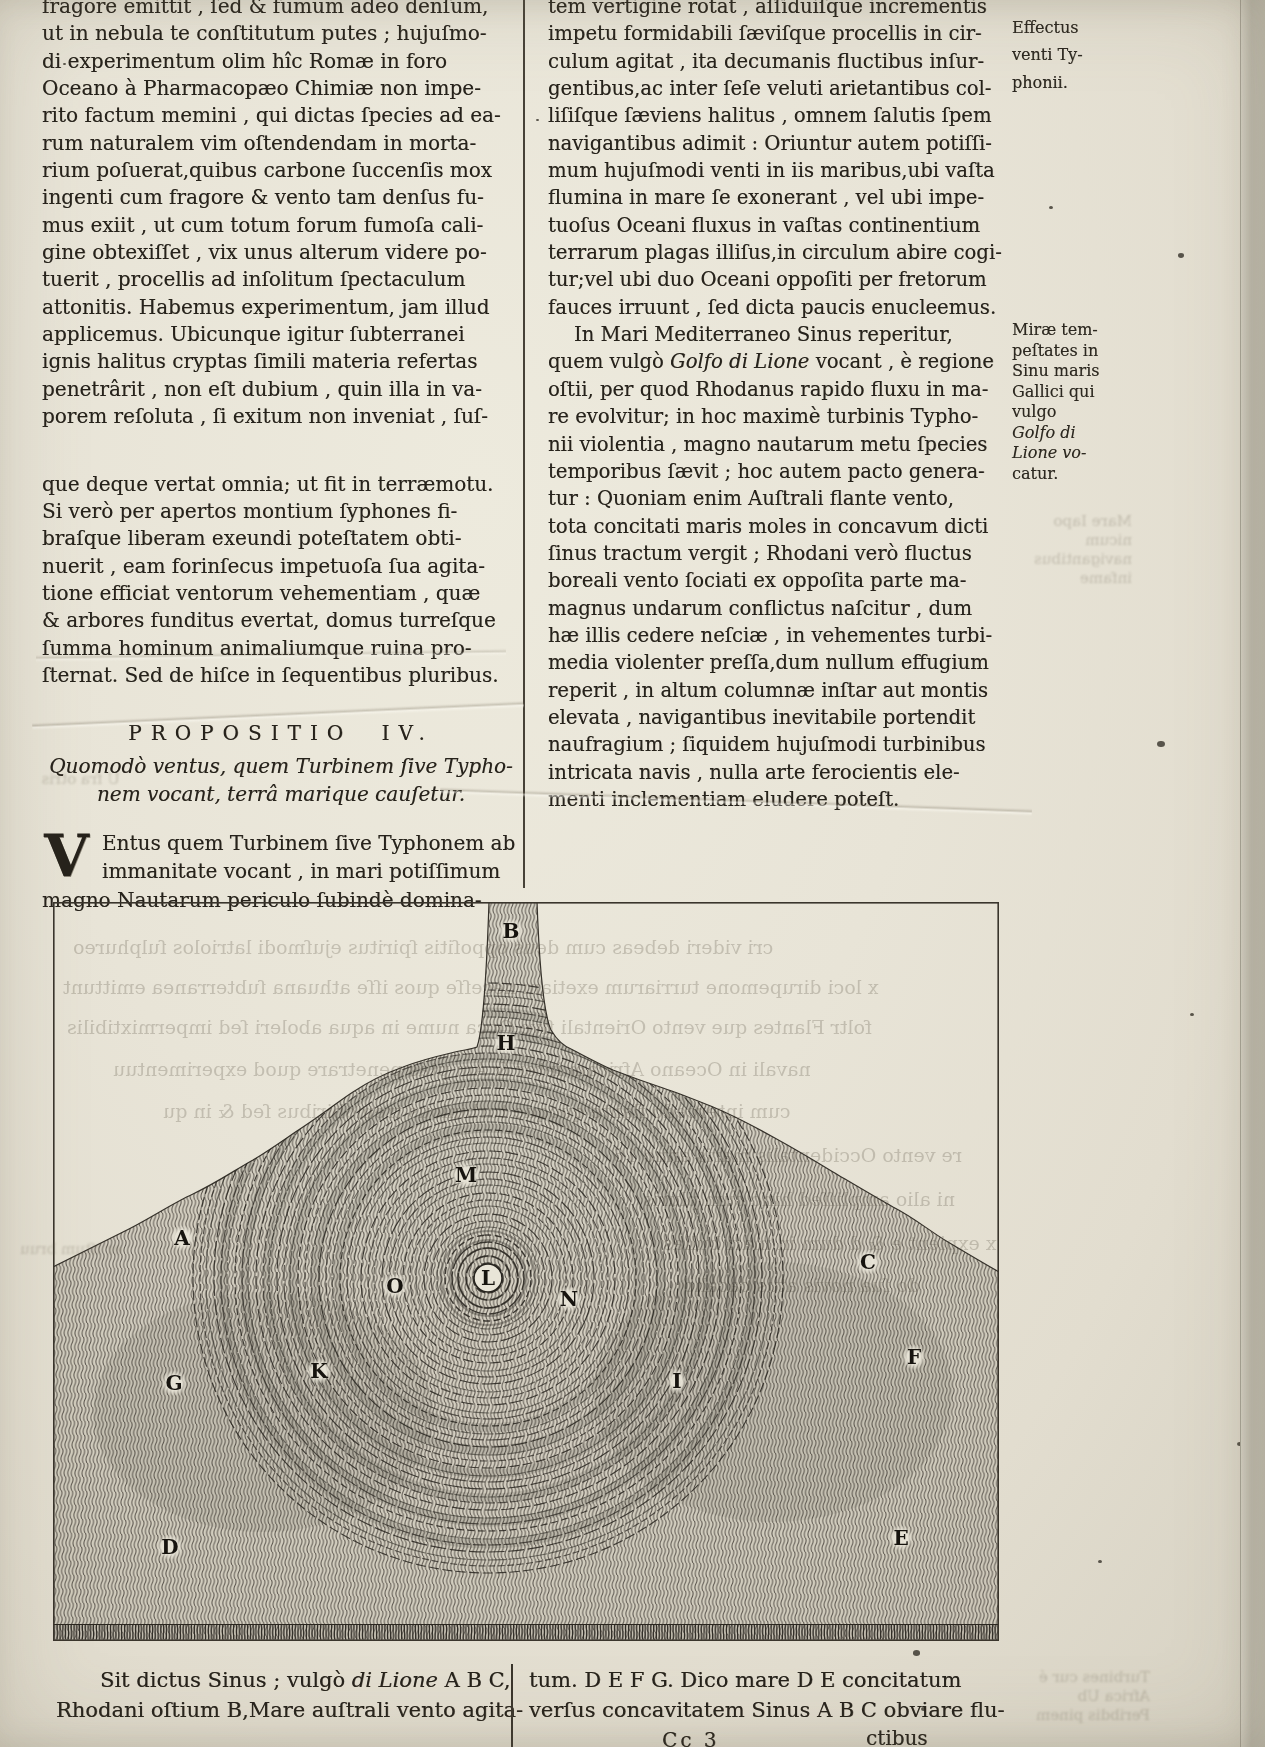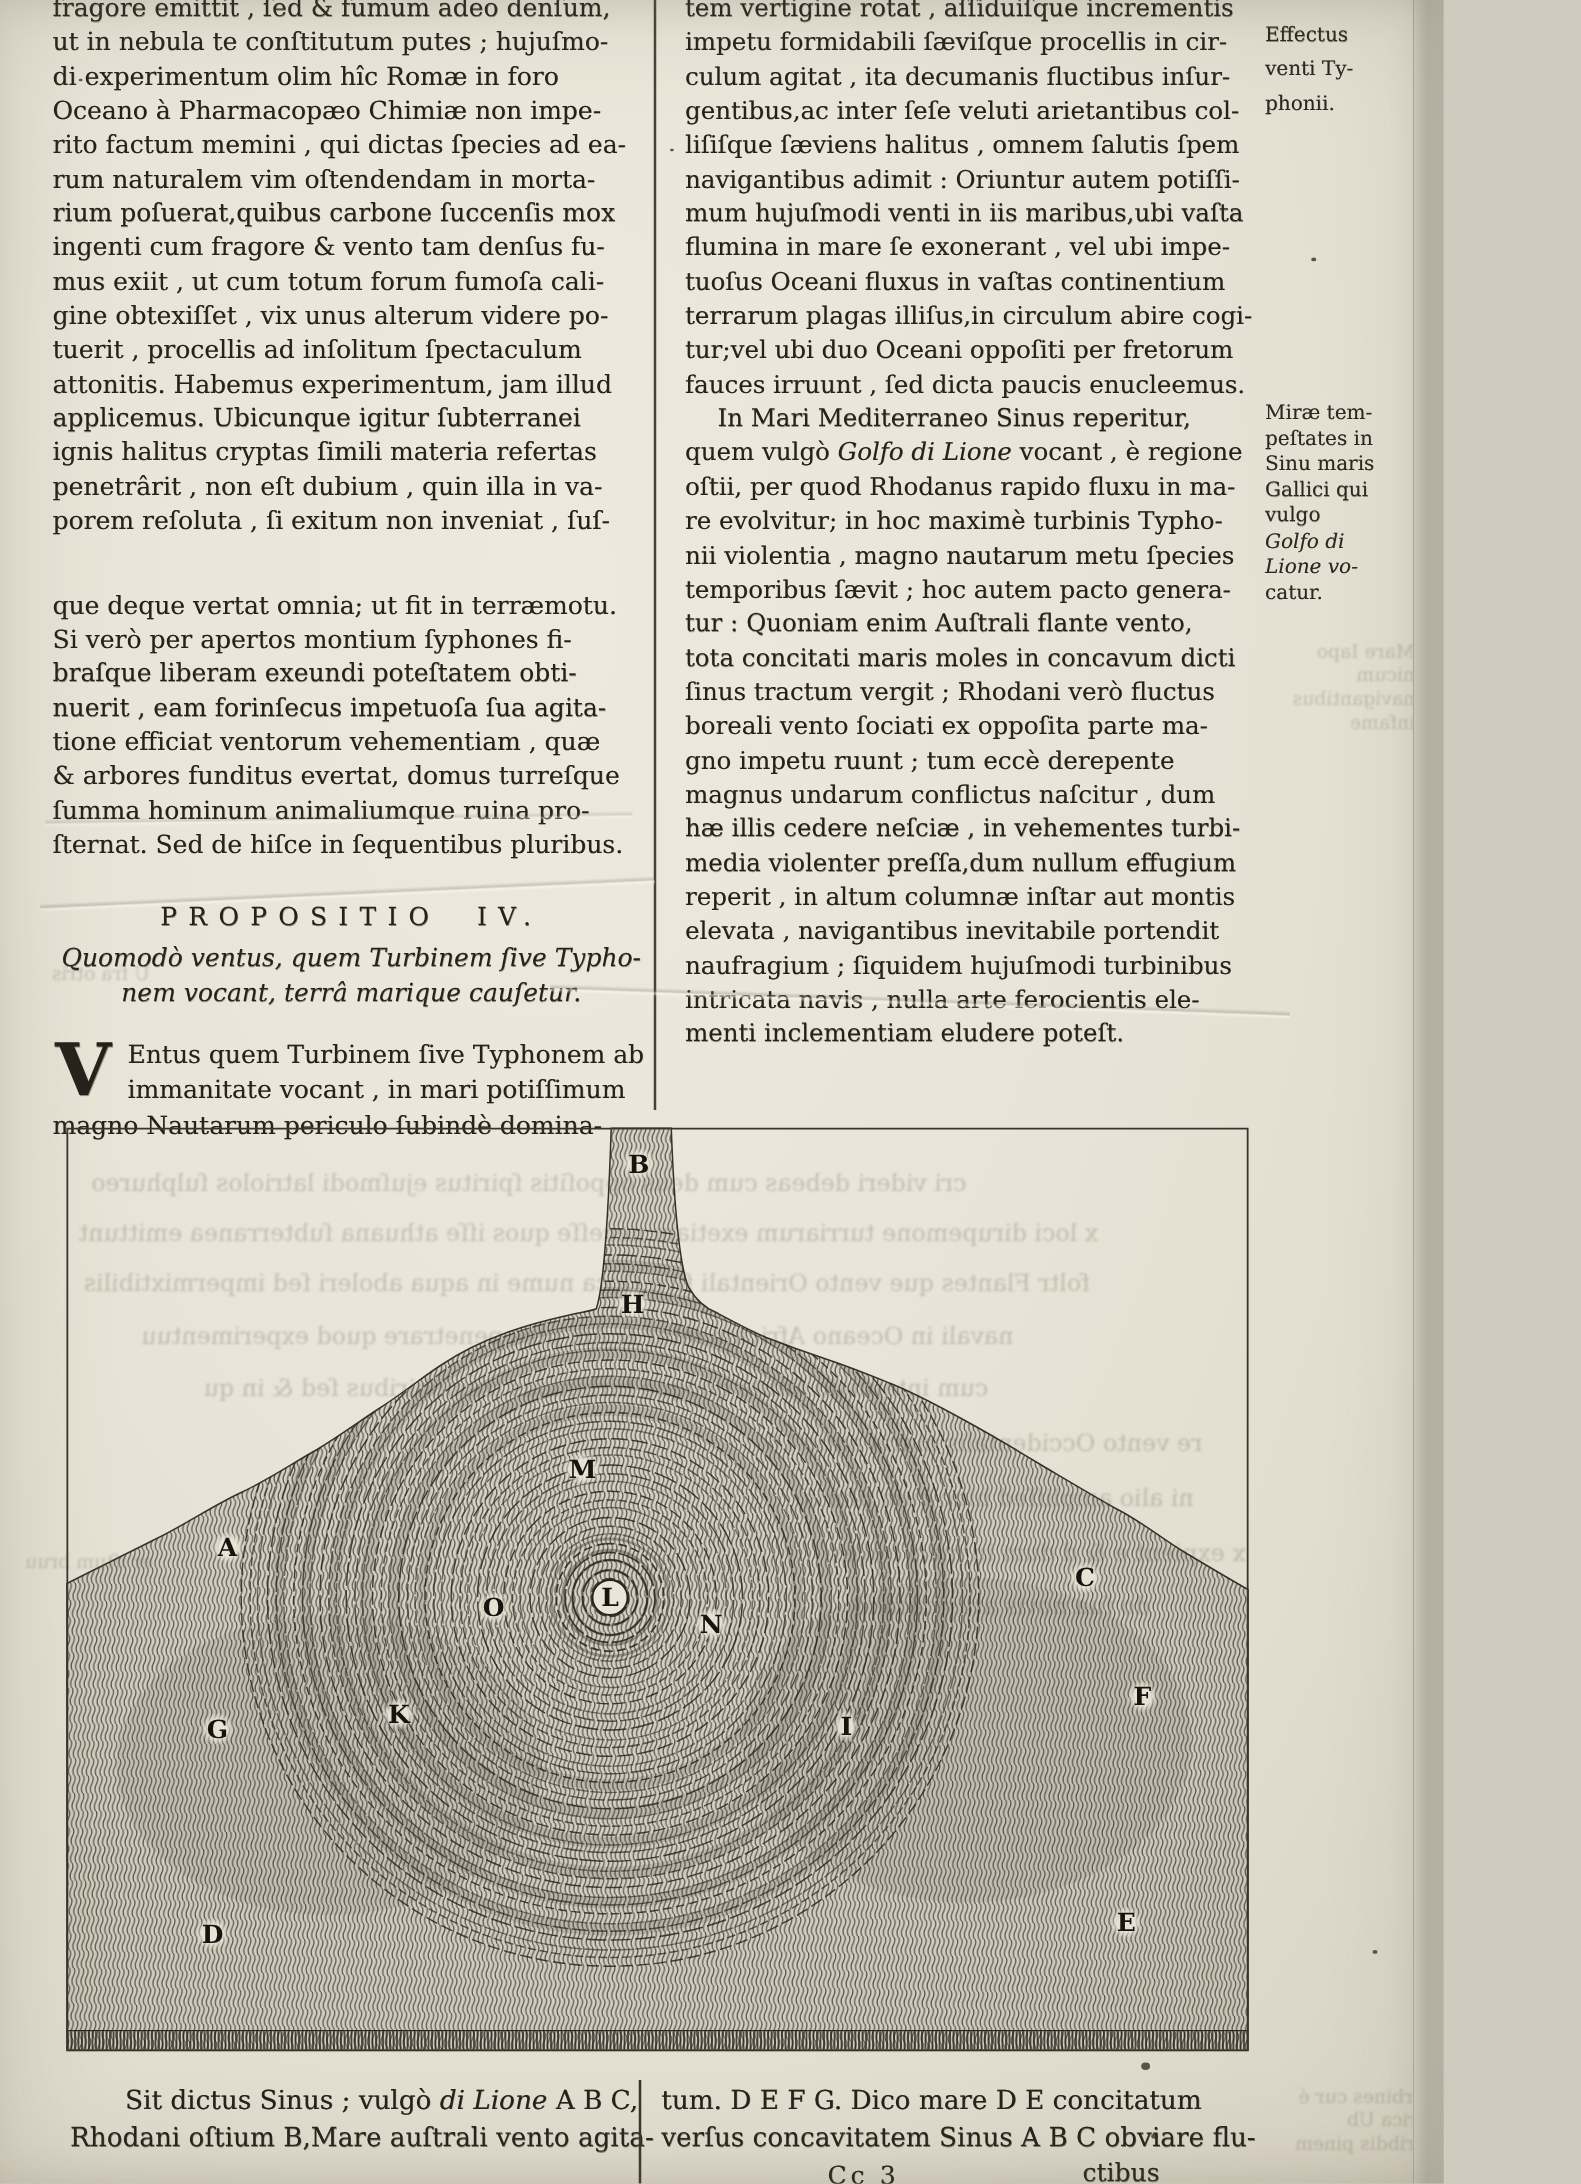--- a/index.html
+++ b/index.html
@@ -1,17 +1,17 @@
 <!DOCTYPE html>
 <html><head>
 <meta charset="utf-8">
 <style>
   html,body{margin:0;padding:0;background:#cfcbbf;}
   .page{
-    position:relative;width:1155px;height:1747px;overflow:hidden;
+    position:relative;width:1265px;height:1747px;overflow:hidden;
     background:
       radial-gradient(ellipse at 38% 28%, #edeadd 0%, #e8e4d7 42%, #e2ddcf 72%, #d6d1c2 100%);
     font-family:"DejaVu Serif", serif;
     color:#26221b;
   }
   .page::after{content:"";position:absolute;inset:0;pointer-events:none;
     box-shadow:inset 0 0 90px rgba(120,110,88,.22), inset -14px 0 30px rgba(100,92,74,.18);}
   .edge-right{position:absolute;top:0;right:0;width:25px;height:100%;
     background:linear-gradient(to right,#d9d5c8,#c4c0b3 45%,#cdc9bc);box-shadow:inset 1px 0 0 #a9a497;}
   .col-divider{position:absolute;left:523px;top:0;width:1.6px;height:888px;background:#474238;}
@@ -135,21 +135,20 @@
     </div>
     <div class="fit">
         <div class="line line" style="transform: scaleX(1); transform-origin: 0px 50%;">oſtii, per quod Rhodanus rapido fluxu in ma-</div>
         <div class="line line" style="transform: scaleX(1); transform-origin: 0px 50%;">re evolvitur; in hoc maximè turbinis Typho-</div>
         <div class="line line" style="transform: scaleX(1); transform-origin: 0px 50%;">nii violentia ,  magno  nautarum  metu ſpecies</div>
         <div class="line line" style="transform: scaleX(1); transform-origin: 0px 50%;">temporibus ſævit ;  hoc autem pacto genera-</div>
         <div class="line line" style="transform: scaleX(1); transform-origin: 0px 50%;">tur :   Quoniam enim  Auſtrali flante vento,</div>
         <div class="line line" style="transform: scaleX(1); transform-origin: 0px 50%;">tota concitati maris moles in concavum dicti</div>
         <div class="line line" style="transform: scaleX(1); transform-origin: 0px 50%;">ſinus tractum vergit ;  Rhodani  verò fluctus</div>
         <div class="line line" style="transform: scaleX(1); transform-origin: 0px 50%;">boreali vento ſociati ex oppoſita parte ma-</div>
-        <div class="line line" style="transform: scaleX(1.0012); transform-origin: 0px 50%;">gno impetu ruunt ;  tum  eccè  derepente</div>
         <div class="line line" style="transform: scaleX(1); transform-origin: 0px 50%;">magnus undarum  conflictus  naſcitur ,  dum</div>
         <div class="line line" style="transform: scaleX(1); transform-origin: 0px 50%;">hæ illis cedere neſciæ ,  in vehementes turbi-</div>
         <div class="line line" style="transform: scaleX(1); transform-origin: 0px 50%;">media violenter preſſa,dum nullum effugium</div>
         <div class="line line" style="transform: scaleX(1); transform-origin: 0px 50%;">reperit ,  in altum columnæ inſtar aut montis</div>
         <div class="line line" style="transform: scaleX(1); transform-origin: 0px 50%;">elevata ,  navigantibus  inevitabile portendit</div>
         <div class="line line" style="transform: scaleX(1); transform-origin: 0px 50%;">naufragium ; ſiquidem hujuſmodi turbinibus</div>
         <div class="line line" style="transform: scaleX(1); transform-origin: 0px 50%;">intricata navis ,  nulla arte ferocientis ele-</div>
         <div class="line line">menti inclementiam eludere poteſt.</div>
       </div>
   </div>

